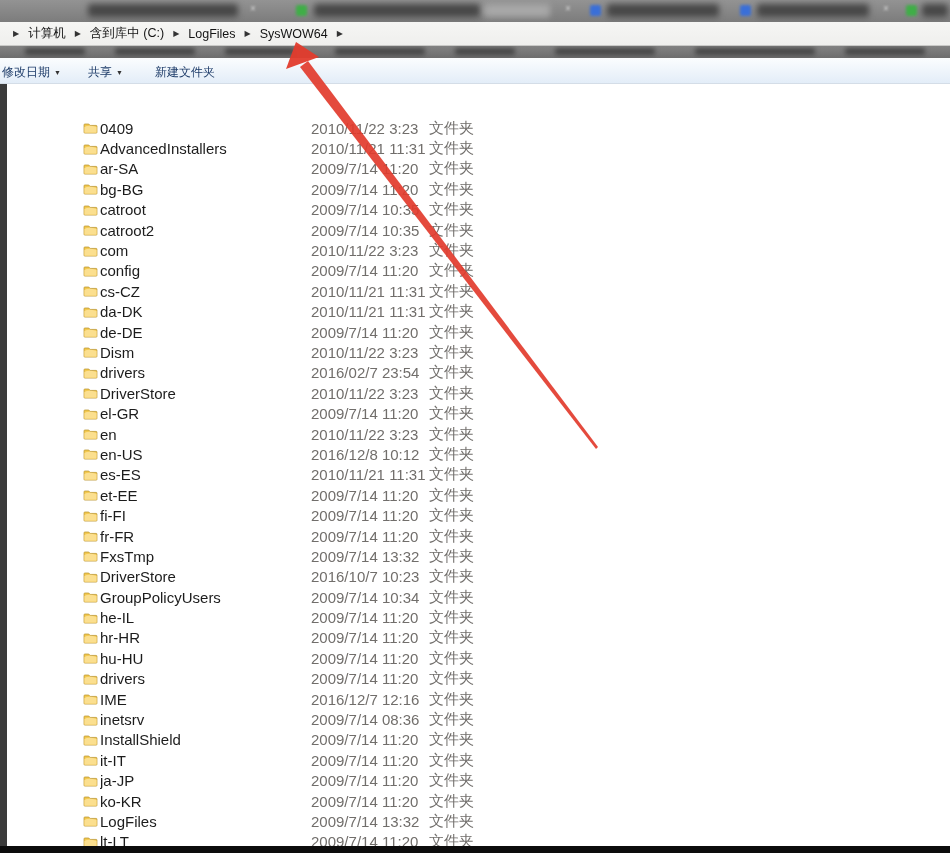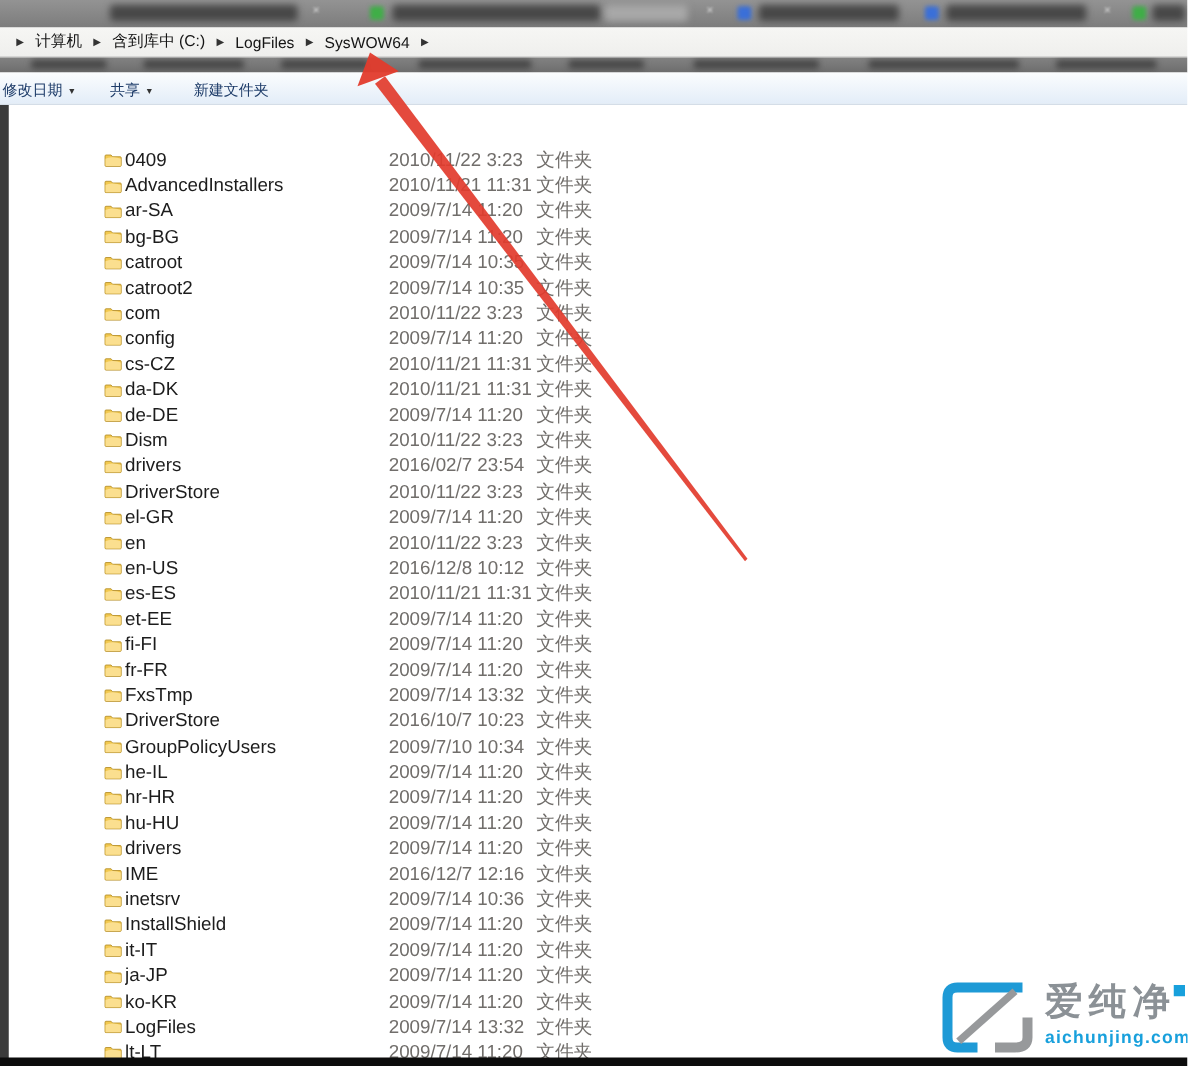--- a/index.html
+++ b/index.html
@@ -418,21 +418,21 @@
         </div>
 
         <div class="row">
           <span class="ficon">
             <svg width="15" height="12" viewBox="0 0 16 13">
               <path d="M1,3 L1,11.2 Q1,12 1.8,12 L14.2,12 Q15,12 15,11.2 L15,4.5 Q15,3.7 14.2,3.7 L7.5,3.7 L6.2,2.2 L1.8,2.2 Q1,2.2 1,3 Z" fill="#f3c94f" stroke="#b8922e" stroke-width="0.8"></path>
               <path d="M1.4,5.4 Q4,3.9 8,4.1 Q12,4.3 14.6,5.4 L14.6,11 Q14.6,11.6 14,11.6 L2,11.6 Q1.4,11.6 1.4,11 Z" fill="#fbdf8f"></path>
             </svg>
           </span>
           <span class="fname">GroupPolicyUsers</span>
-          <span class="fdate">2009/7/10 10:34</span>
+          <span class="fdate">2009/7/14 10:34</span>
           <span class="ftype">文件夹</span>
         </div>
 
         <div class="row">
           <span class="ficon">
             <svg width="15" height="12" viewBox="0 0 16 13">
               <path d="M1,3 L1,11.2 Q1,12 1.8,12 L14.2,12 Q15,12 15,11.2 L15,4.5 Q15,3.7 14.2,3.7 L7.5,3.7 L6.2,2.2 L1.8,2.2 Q1,2.2 1,3 Z" fill="#f3c94f" stroke="#b8922e" stroke-width="0.8"></path>
               <path d="M1.4,5.4 Q4,3.9 8,4.1 Q12,4.3 14.6,5.4 L14.6,11 Q14.6,11.6 14,11.6 L2,11.6 Q1.4,11.6 1.4,11 Z" fill="#fbdf8f"></path>
             </svg>
           </span>
@@ -490,21 +490,21 @@
         </div>
 
         <div class="row">
           <span class="ficon">
             <svg width="15" height="12" viewBox="0 0 16 13">
               <path d="M1,3 L1,11.2 Q1,12 1.8,12 L14.2,12 Q15,12 15,11.2 L15,4.5 Q15,3.7 14.2,3.7 L7.5,3.7 L6.2,2.2 L1.8,2.2 Q1,2.2 1,3 Z" fill="#f3c94f" stroke="#b8922e" stroke-width="0.8"></path>
               <path d="M1.4,5.4 Q4,3.9 8,4.1 Q12,4.3 14.6,5.4 L14.6,11 Q14.6,11.6 14,11.6 L2,11.6 Q1.4,11.6 1.4,11 Z" fill="#fbdf8f"></path>
             </svg>
           </span>
           <span class="fname">inetsrv</span>
-          <span class="fdate">2009/7/14 10:36</span>
+          <span class="fdate">2009/7/14 08:36</span>
           <span class="ftype">文件夹</span>
         </div>
 
         <div class="row">
           <span class="ficon">
             <svg width="15" height="12" viewBox="0 0 16 13">
               <path d="M1,3 L1,11.2 Q1,12 1.8,12 L14.2,12 Q15,12 15,11.2 L15,4.5 Q15,3.7 14.2,3.7 L7.5,3.7 L6.2,2.2 L1.8,2.2 Q1,2.2 1,3 Z" fill="#f3c94f" stroke="#b8922e" stroke-width="0.8"></path>
               <path d="M1.4,5.4 Q4,3.9 8,4.1 Q12,4.3 14.6,5.4 L14.6,11 Q14.6,11.6 14,11.6 L2,11.6 Q1.4,11.6 1.4,11 Z" fill="#fbdf8f"></path>
             </svg>
           </span>
@@ -575,26 +575,14 @@
       </div>
   </div>
 
   <div class="bottom-bar"></div>
 
   <svg class="arrow-svg" width="950" height="853" viewBox="0 0 950 853">
     <polygon points="308,61 300,67 596,449 598,447" fill="#e23b2c" opacity="0.92"></polygon>
     <polygon points="296,42 286,69 319,57" fill="#e23b2c" opacity="0.95"></polygon>
   </svg>
 
-  <div class="logo">
-    <svg class="logo-icon" width="76" height="60" viewBox="0 0 76 60">
-      <path d="M66,6 L14,6 Q6,6 6,14 L6,46 Q6,54 14,54 L30,54" fill="none" stroke="#1e9ad6" stroke-width="8"></path>
-      <path d="M44,54 L60,54 Q70,54 70,46 L70,30" fill="none" stroke="#97999b" stroke-width="8"></path>
-      <line x1="15" y1="49" x2="60" y2="9" stroke="#97999b" stroke-width="6"></line>
-    </svg>
-    <div class="logo-text">
-      <span class="logo-title">爱纯净</span>
-      <span class="logo-domain">aichunjing.com</span>
-    </div>
-    <div class="logo-accent"></div>
-  </div>
 
 </div>
 
 </body></html>

